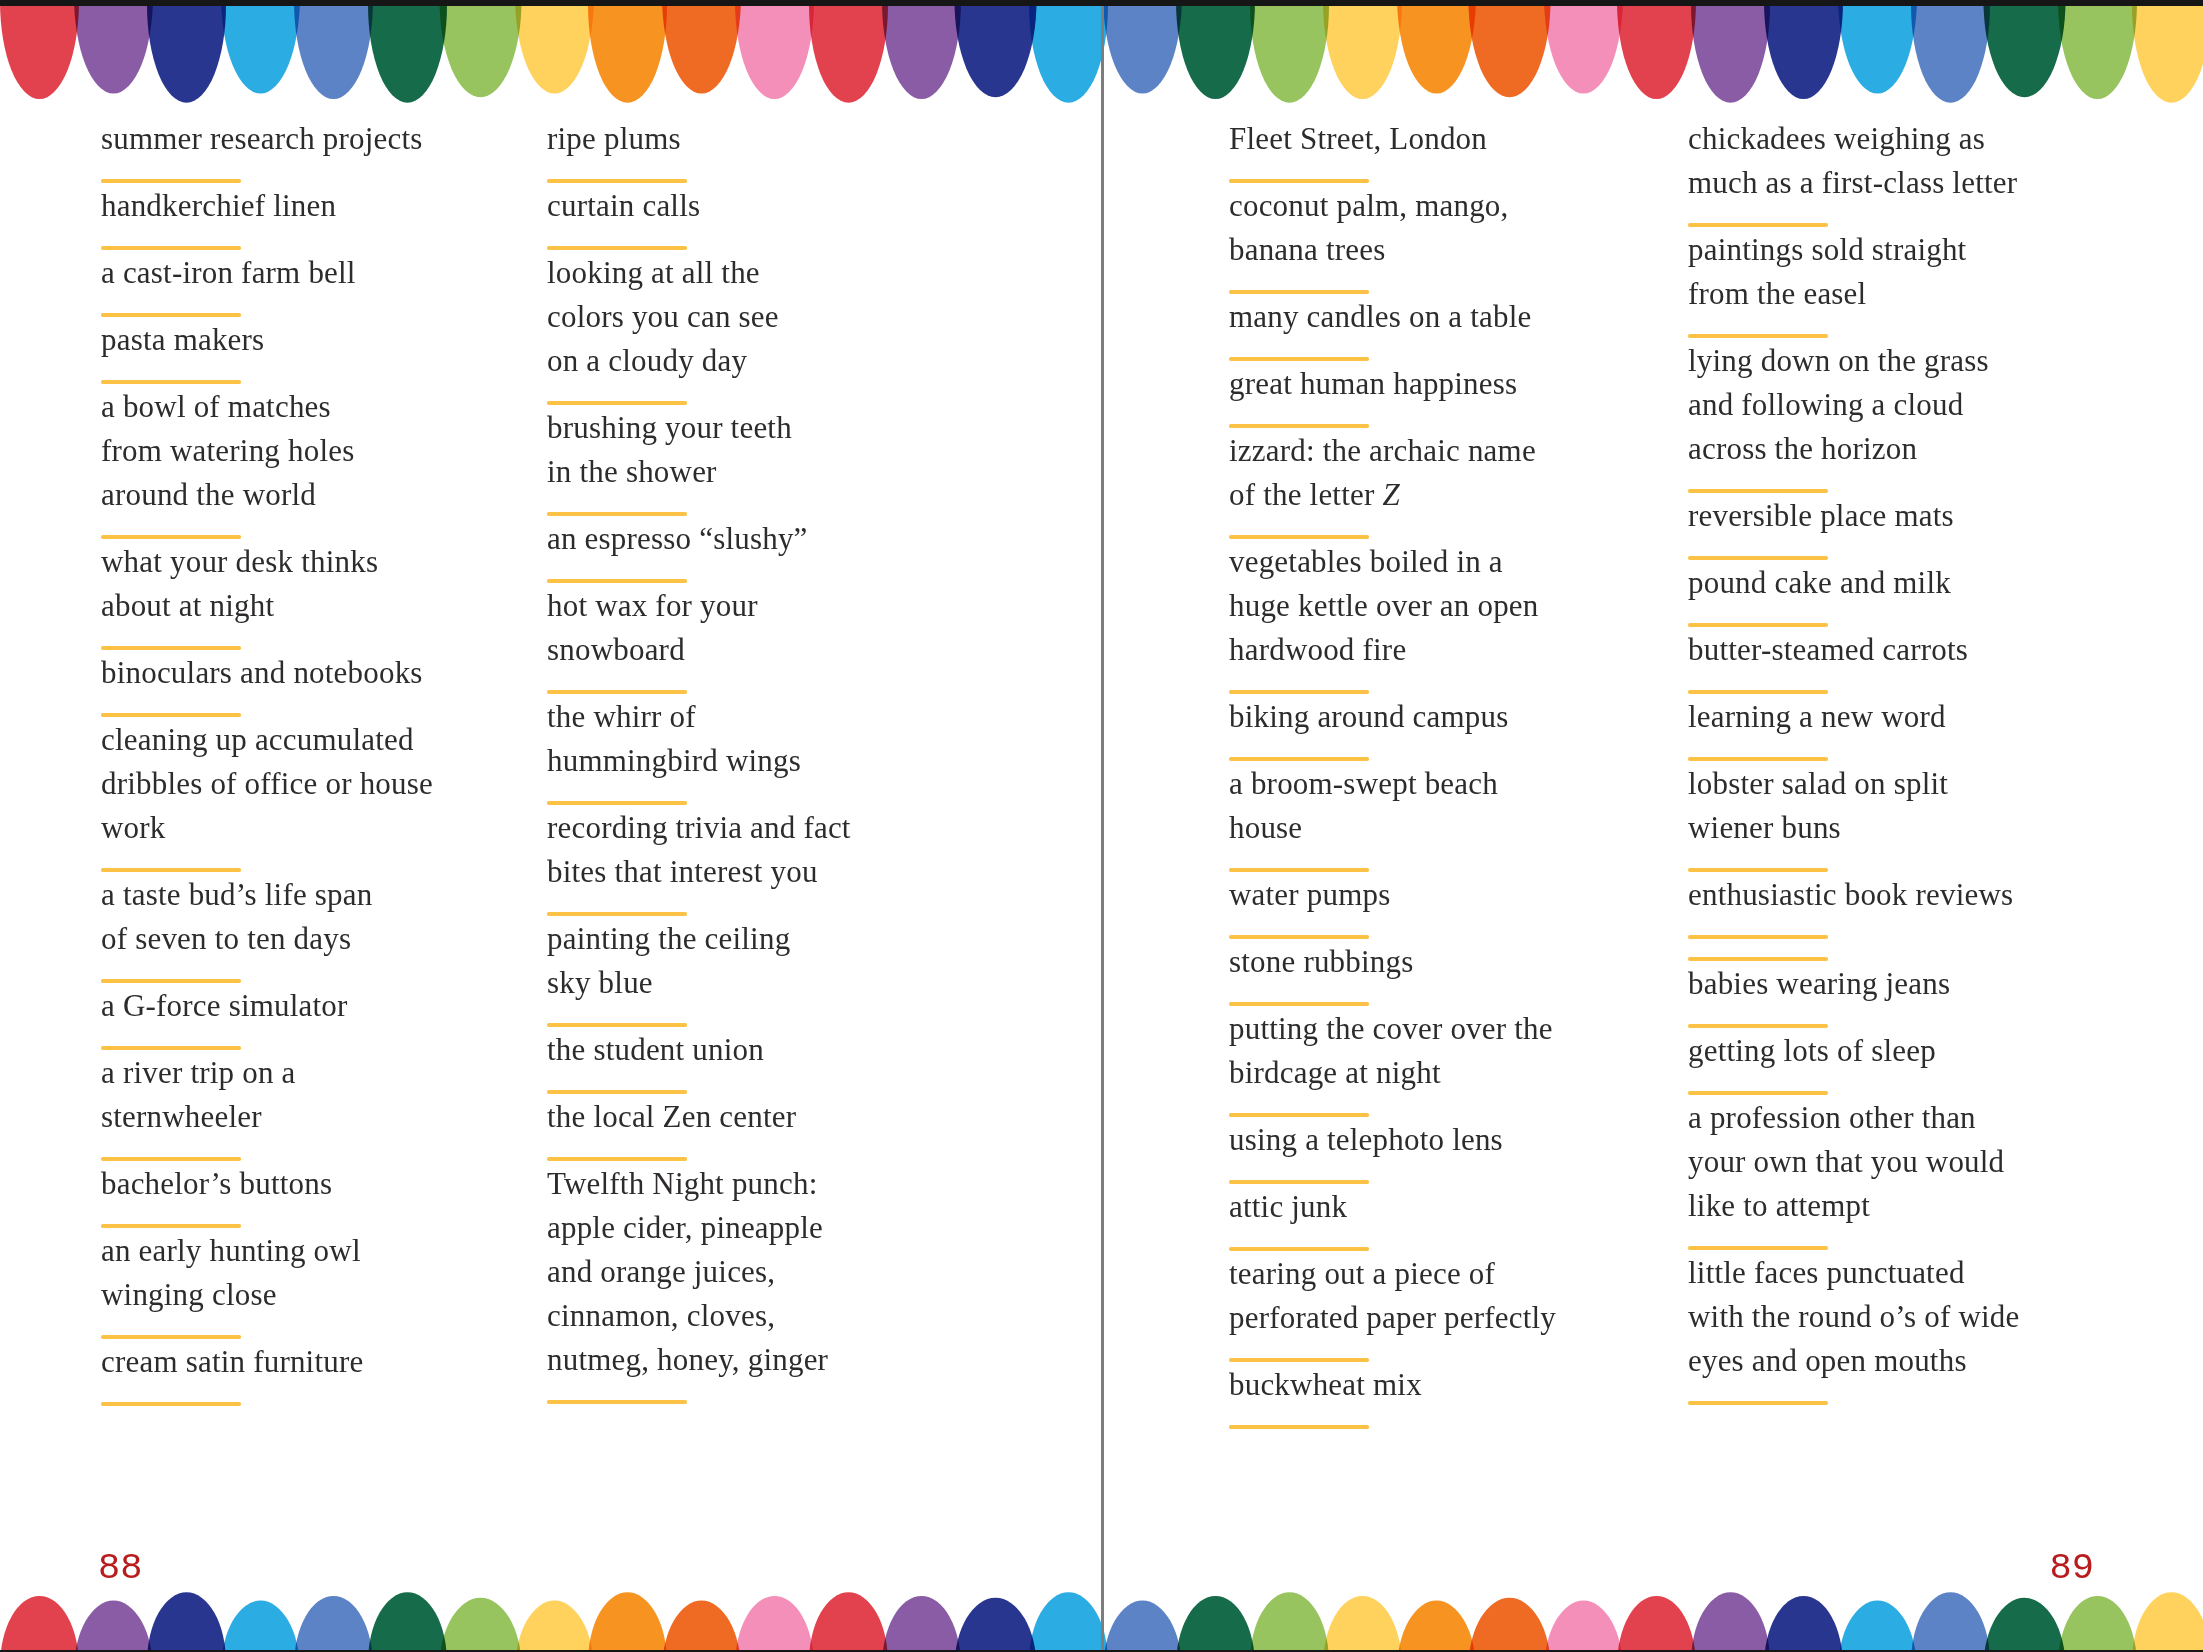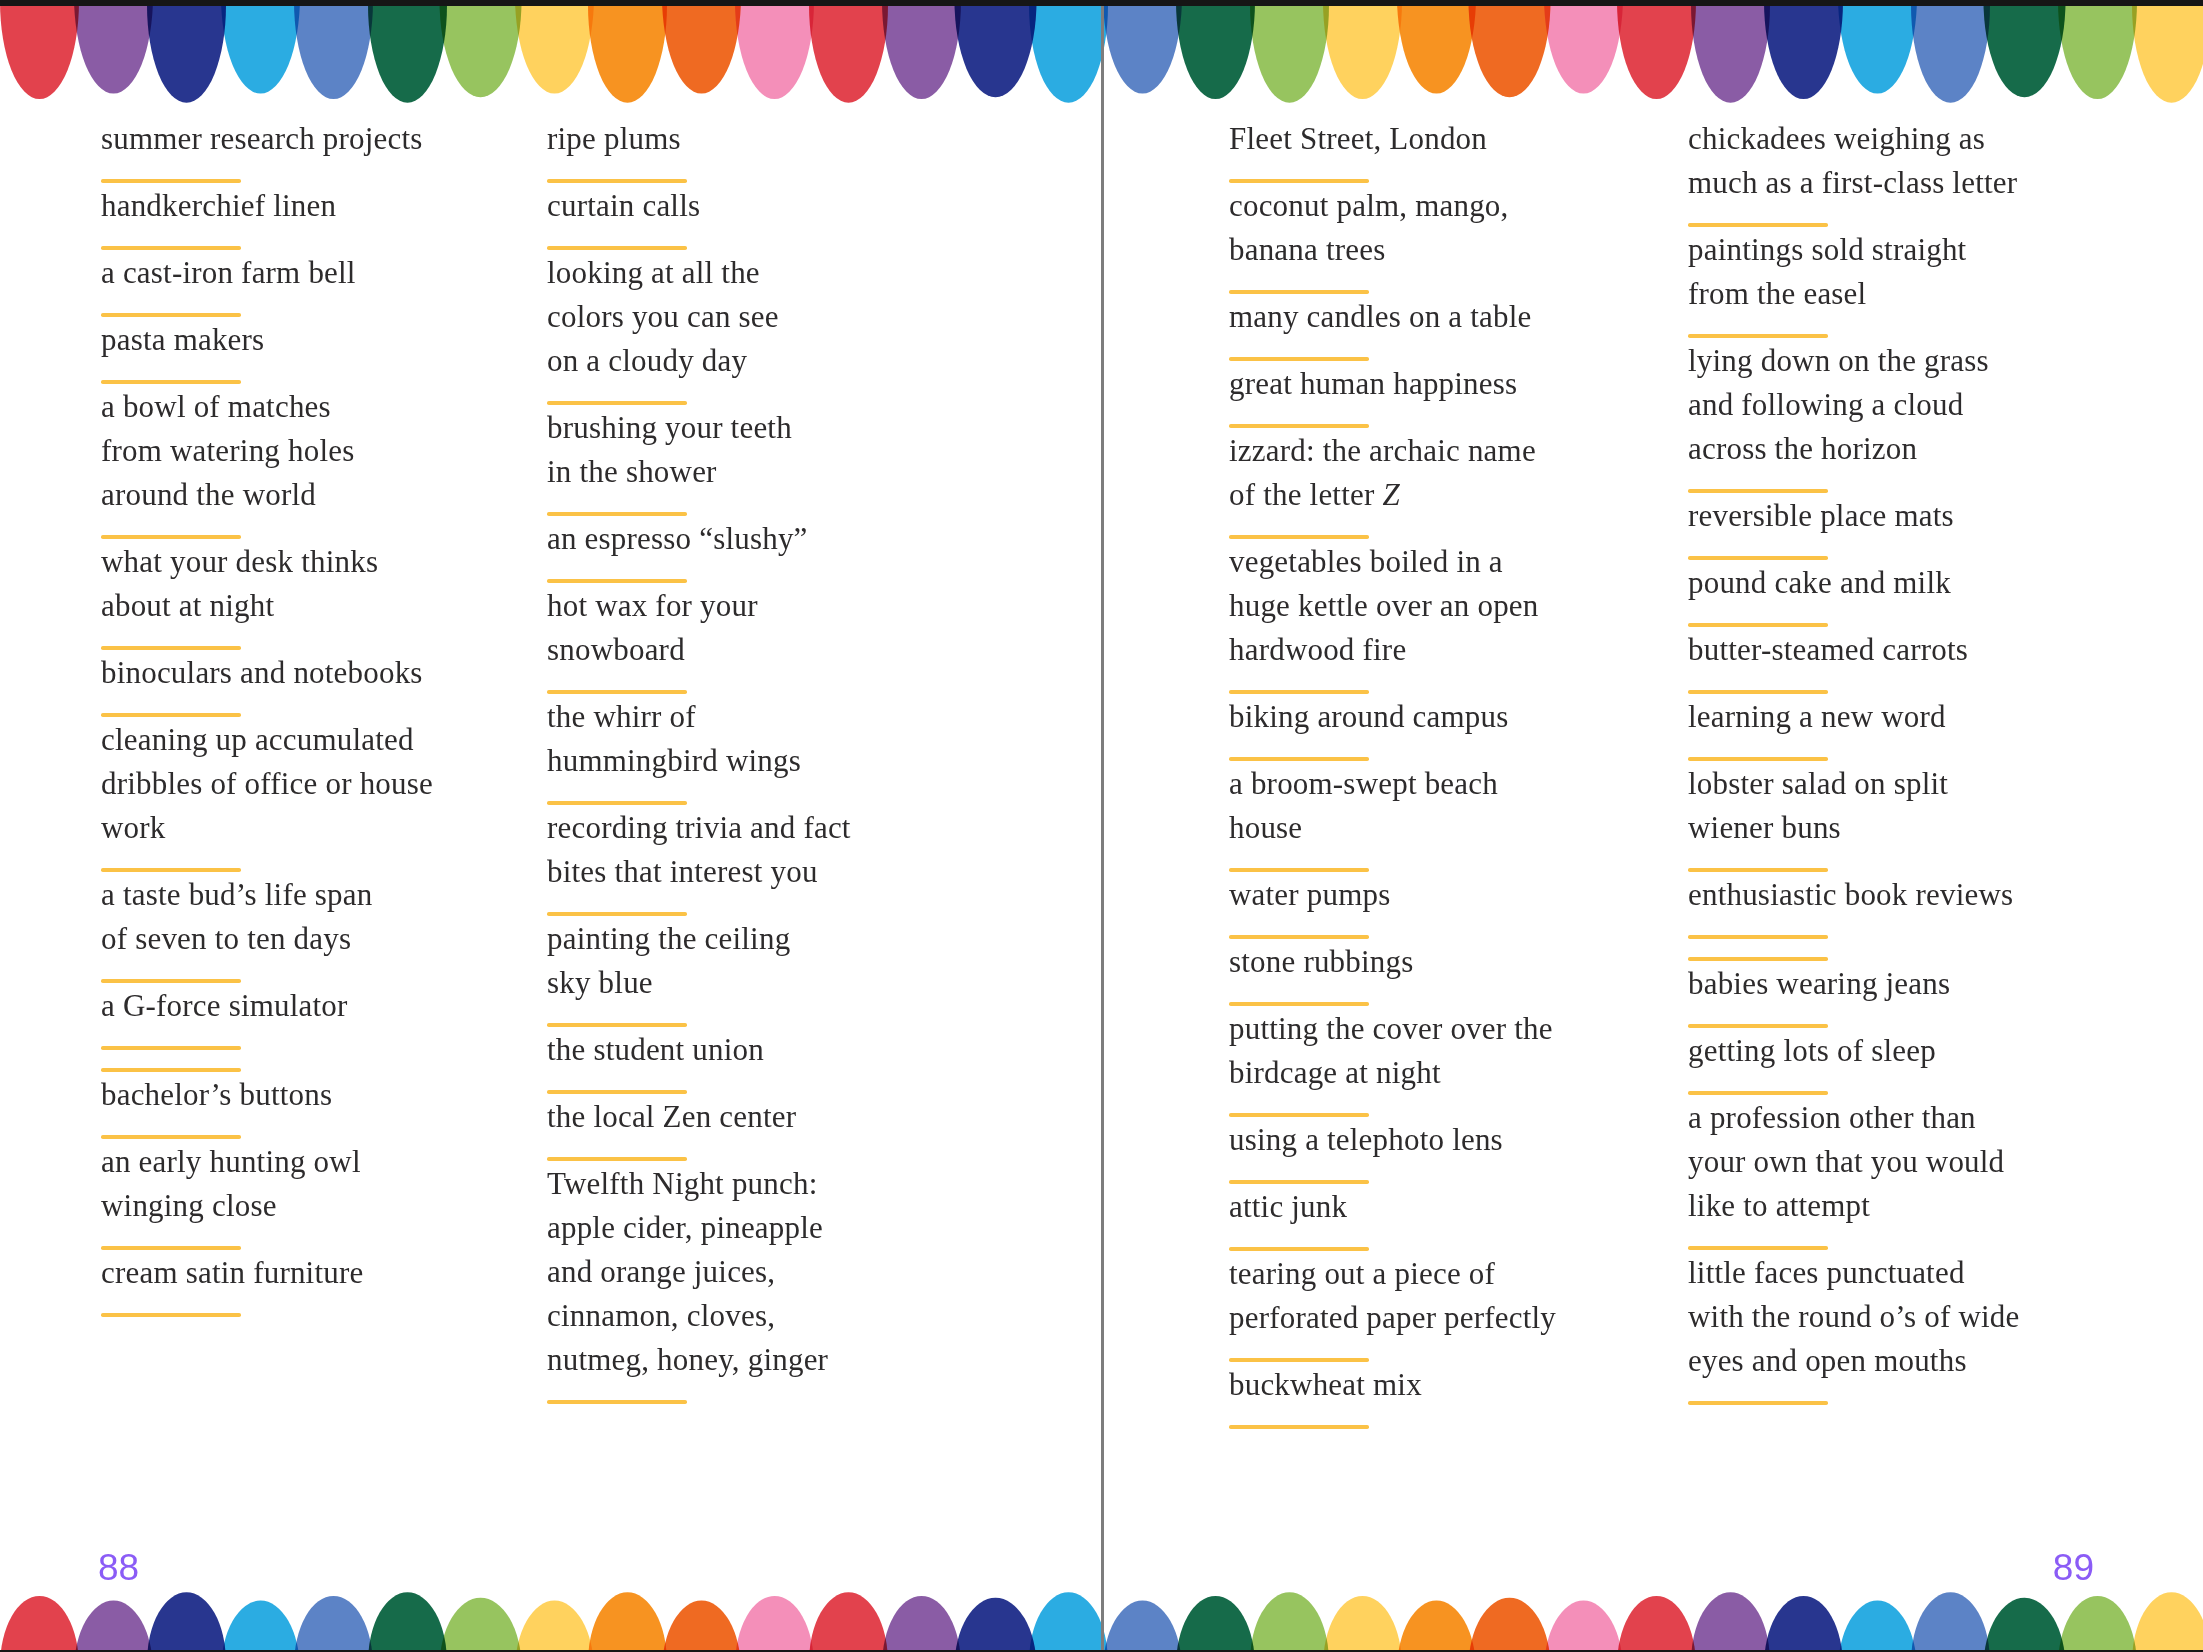--- a/index.html
+++ b/index.html
@@ -47,22 +47,22 @@
   .col.c1{left:101px;width:432px;}
   .col.c2{left:547px;width:459px;}
   .col.c3{left:1229px;width:441px;}
   .col.c4{left:1688px;width:459px;}
   .entry-text em{font-style:italic;}
   .rule{width:140px;height:3.7px;border-radius:1.8px;margin:18.4px 0 0.9px 0;}
 
   
   .pagenum{
     position:absolute;top:1548px;z-index:15;
-    font-family:Liberation Sans, sans-serif;
-    font-size:37px;line-height:40px;color:#8b5cf6;
+    font-family:Liberation Mono, monospace;
+    font-size:37px;line-height:40px;color:#b91c1c;
   }
   .pagenum.left{left:98px;}
   .pagenum.right{right:110px;text-align:right;}
 </style>
 </head>
 <body style="background: rgb(255, 255, 255);">
 
 <div class="edge top" style="background: rgb(22, 22, 22);"></div>
 <div class="edge bottom" style="background: rgb(22, 22, 22);"></div>
 
@@ -168,20 +168,21 @@
     </div>
     <div class="entry">
       <div class="entry-text">a taste bud’s life span<br>of seven to ten days</div>
       <div class="rule" style="background: rgb(251, 194, 70);"></div>
     </div>
     <div class="entry">
       <div class="entry-text">a G-force simulator</div>
       <div class="rule" style="background: rgb(251, 194, 70);"></div>
     </div>
     <div class="entry">
+      <div class="entry-text">a river trip on a<br>sternwheeler</div>
       <div class="rule" style="background: rgb(251, 194, 70);"></div>
     </div>
     <div class="entry">
       <div class="entry-text">bachelor’s buttons</div>
       <div class="rule" style="background: rgb(251, 194, 70);"></div>
     </div>
     <div class="entry">
       <div class="entry-text">an early hunting owl<br>winging close</div>
       <div class="rule" style="background: rgb(251, 194, 70);"></div>
     </div>

